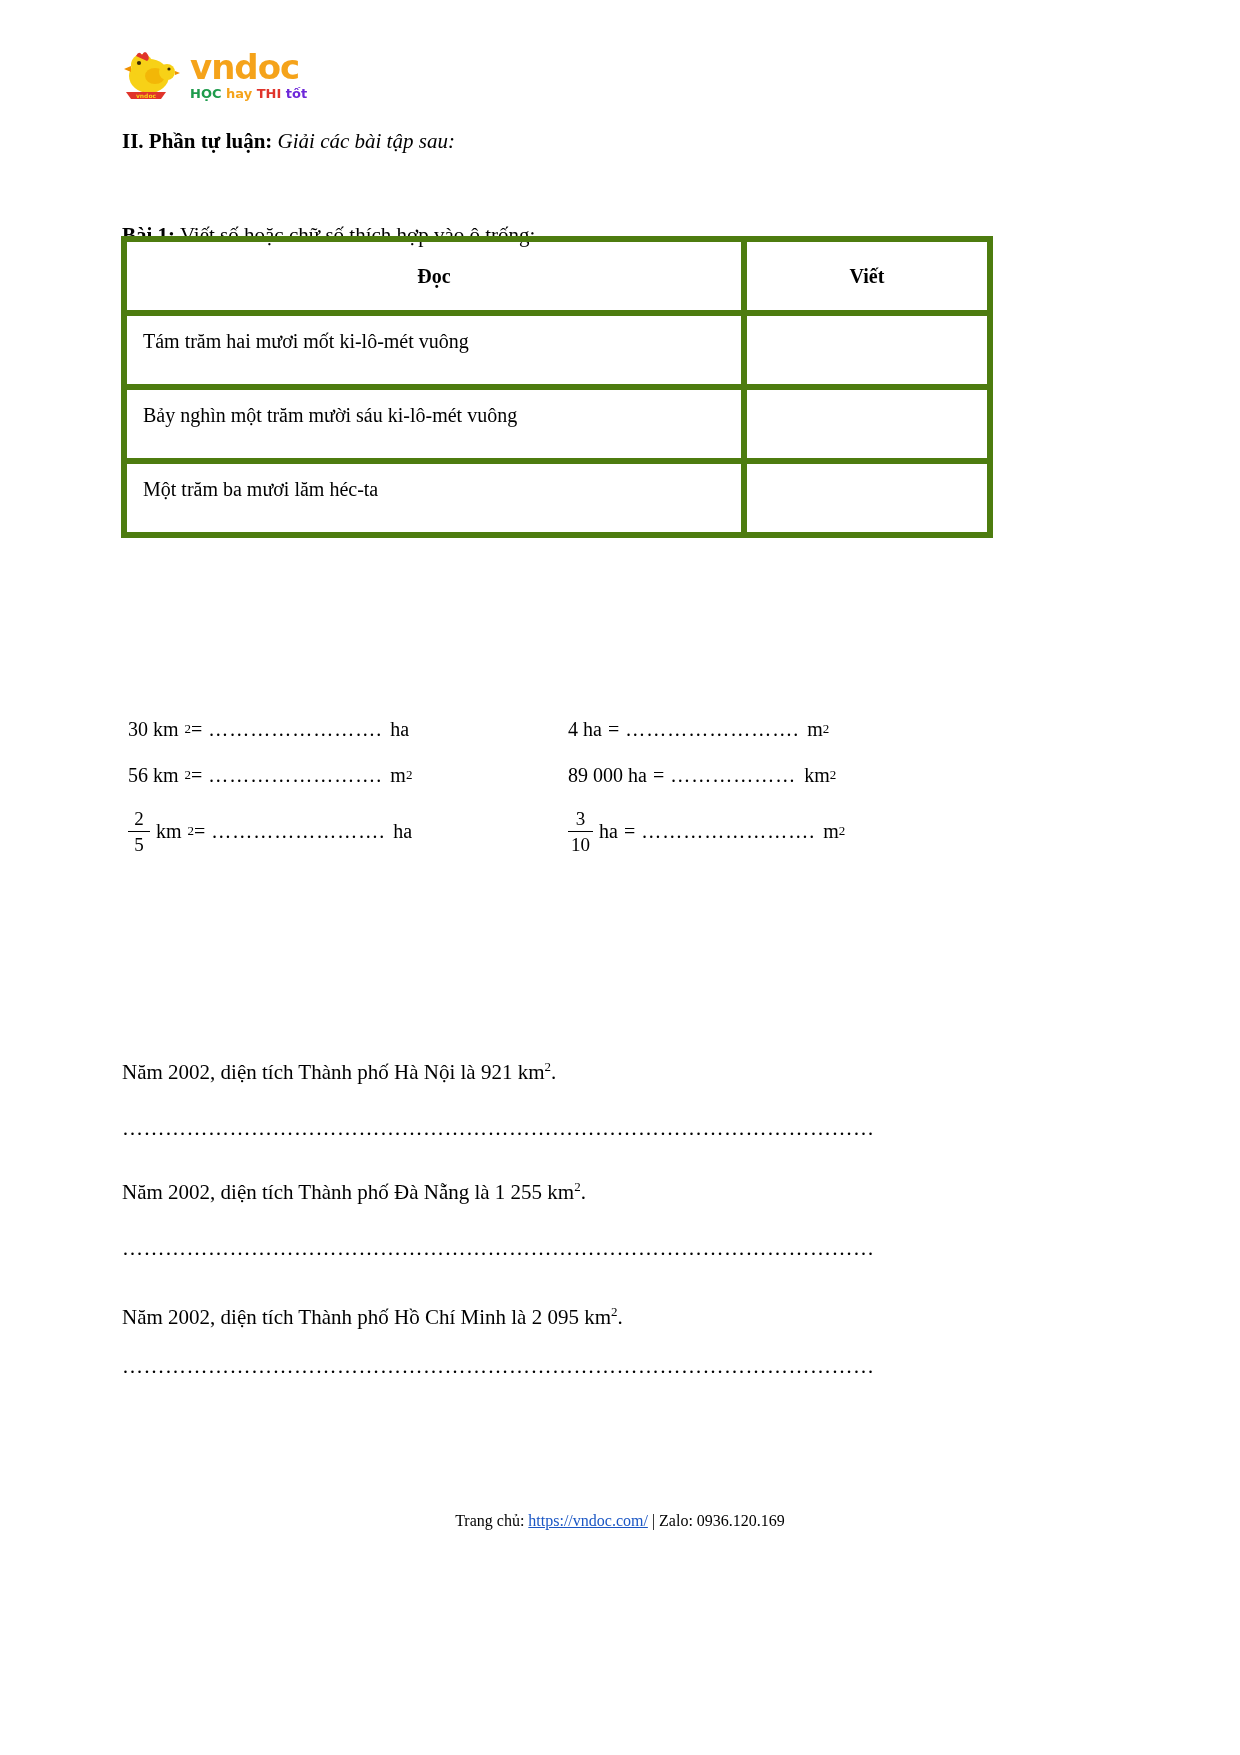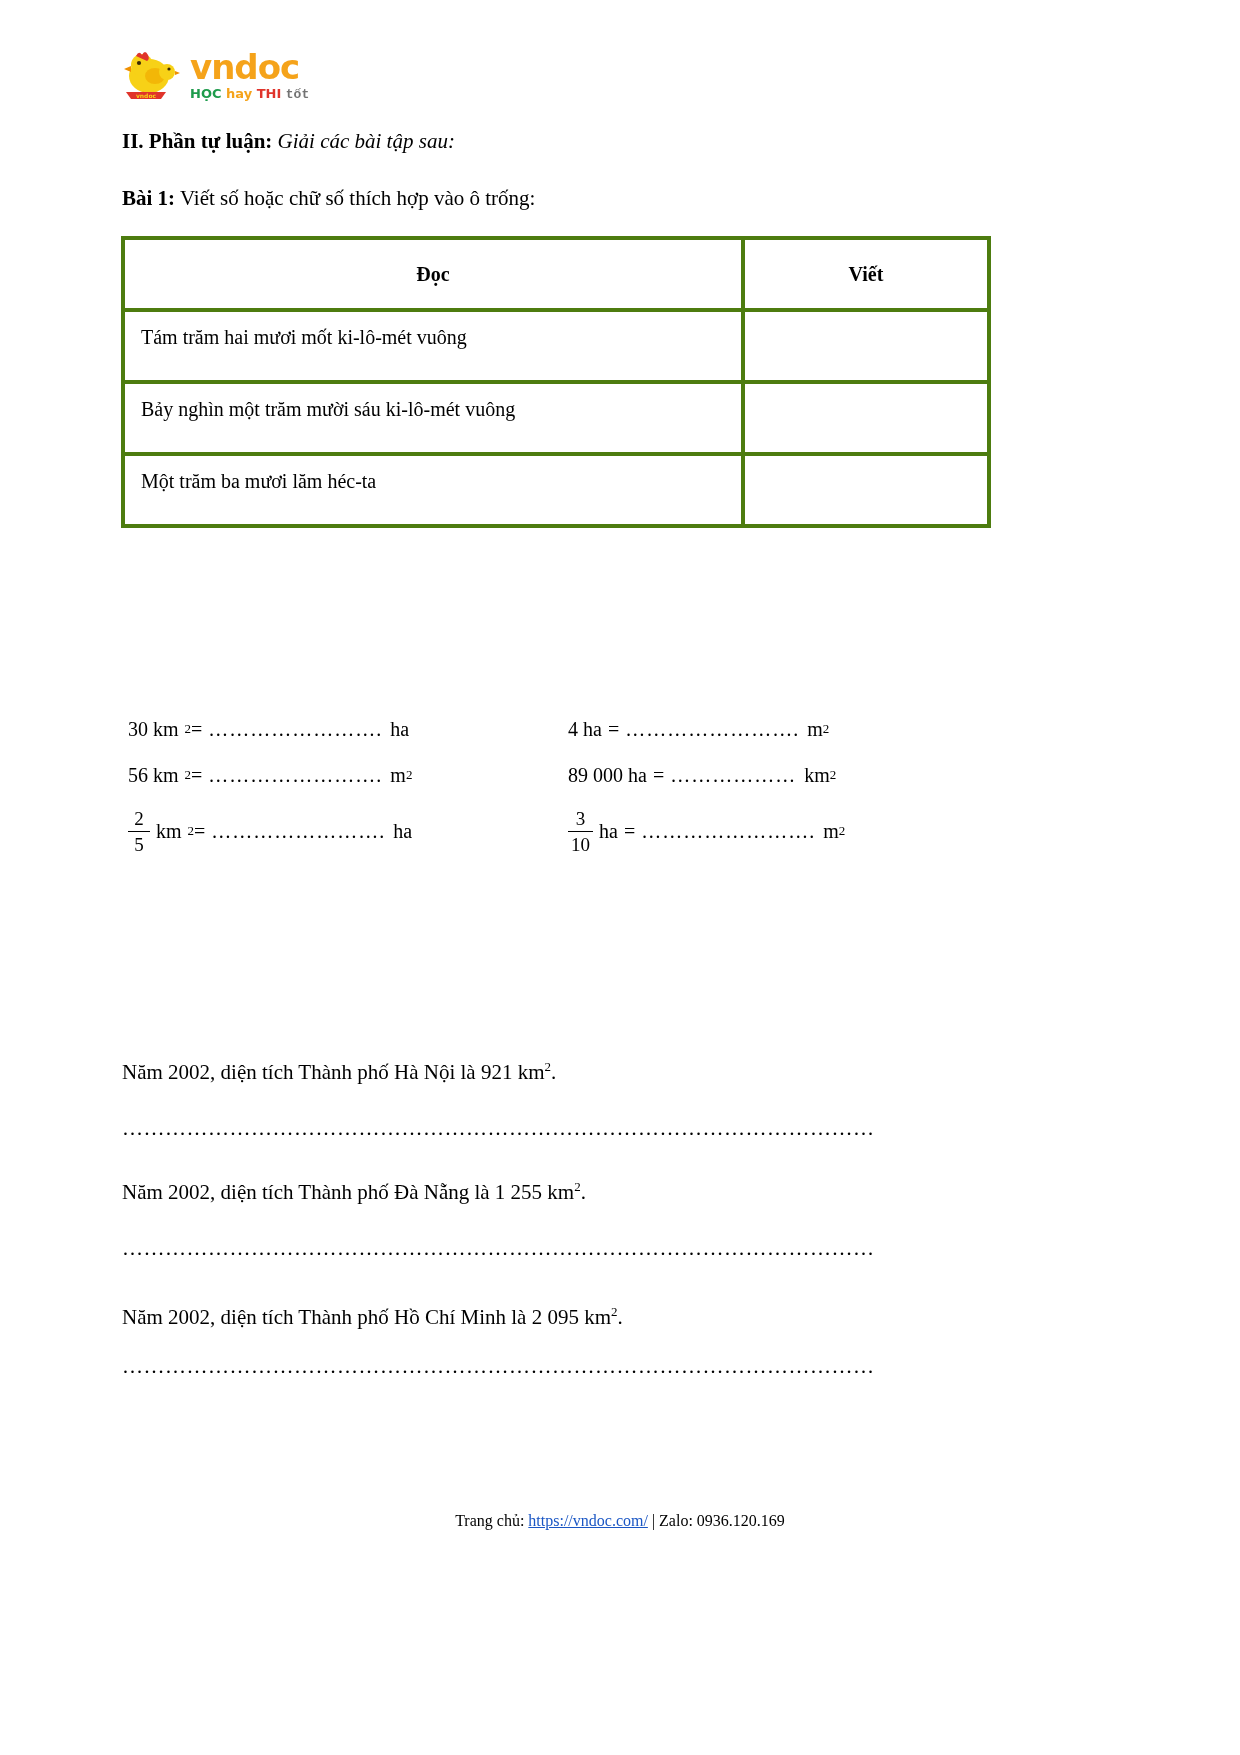--- a/index.html
+++ b/index.html
@@ -38,39 +38,39 @@
     letter-spacing:-1px;line-height:34px;
   }
   .logo-tag{
     font-family:"DejaVu Sans","Liberation Sans",sans-serif;
     font-size:13px;font-weight:bold;line-height:15px;
     margin-top:2px;white-space:nowrap;
   }
   .tag-hoc{color:#1E9B4C;}
   .tag-hay{color:#F5A31A;}
   .tag-thi{color:#E0342B;}
-  .tag-tot{color:#737373;font-family:Liberation Mono, monospace;}
+  .tag-tot{color:#6d28d9;}
 
   
   .block{position:absolute;left:122px;}
   .h-main{font-size:21px;line-height:30px;white-space:nowrap;}
   .h-main b{font-weight:bold;}
   .h-main i{font-style:italic;}
-  .para{font-size:21px;line-height:32px;}
+  .para{font-size:21px;line-height:32px;margin-top:37px;}
   .para b{font-weight:bold;}
 
   
   .tbl{
     position:absolute;left:121px;top:236px;
     width:866px;
     border-collapse:collapse;
     table-layout:fixed;
   }
   .tbl td,.tbl th{
-    border:4px solid #4d7c0f;
+    border:6px solid #4d7c0f;
     font-size:20px;
     font-family:"Liberation Serif","DejaVu Serif",serif;
     vertical-align:top;
   }
   .tbl th{
     text-align:center;font-weight:bold;
     height:68px;line-height:68px;padding:0;
   }
   .tbl td.read{
     padding:14px 0 14px 16px;height:40px;text-align:left;

